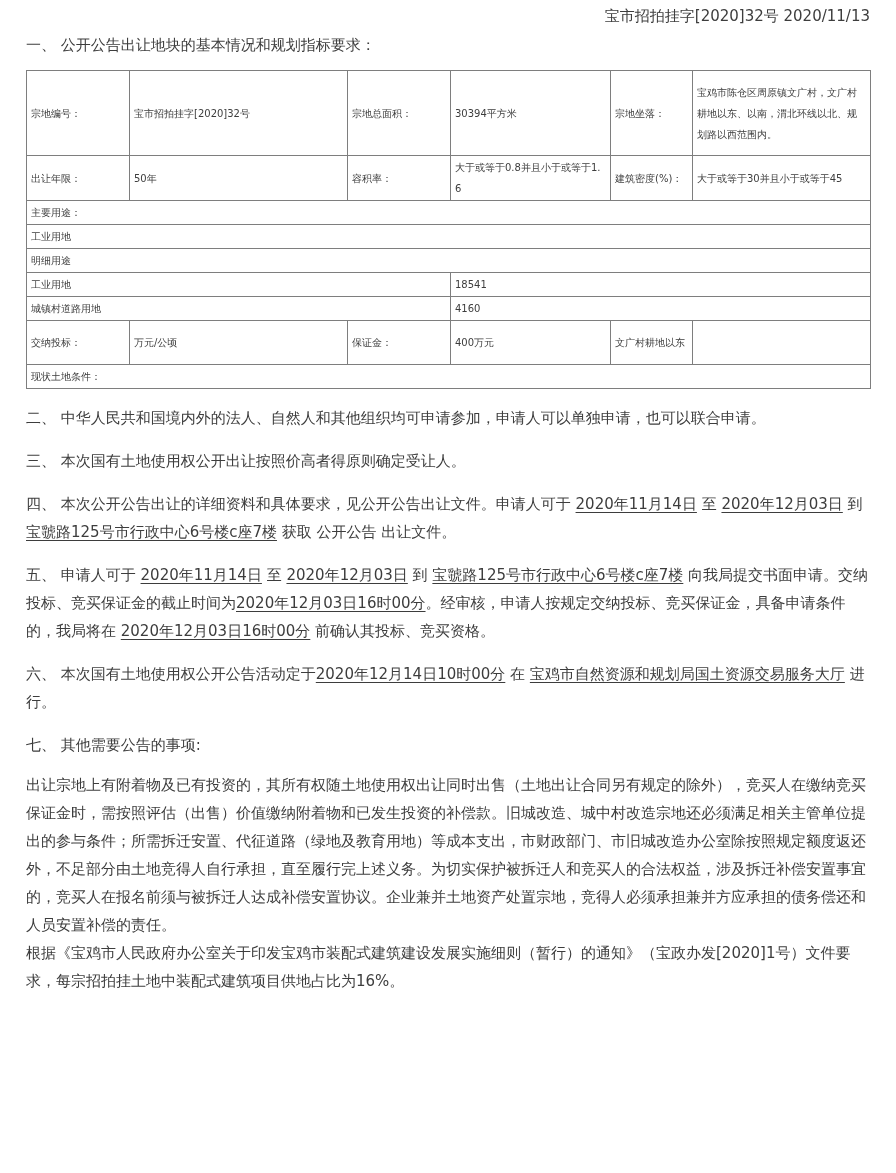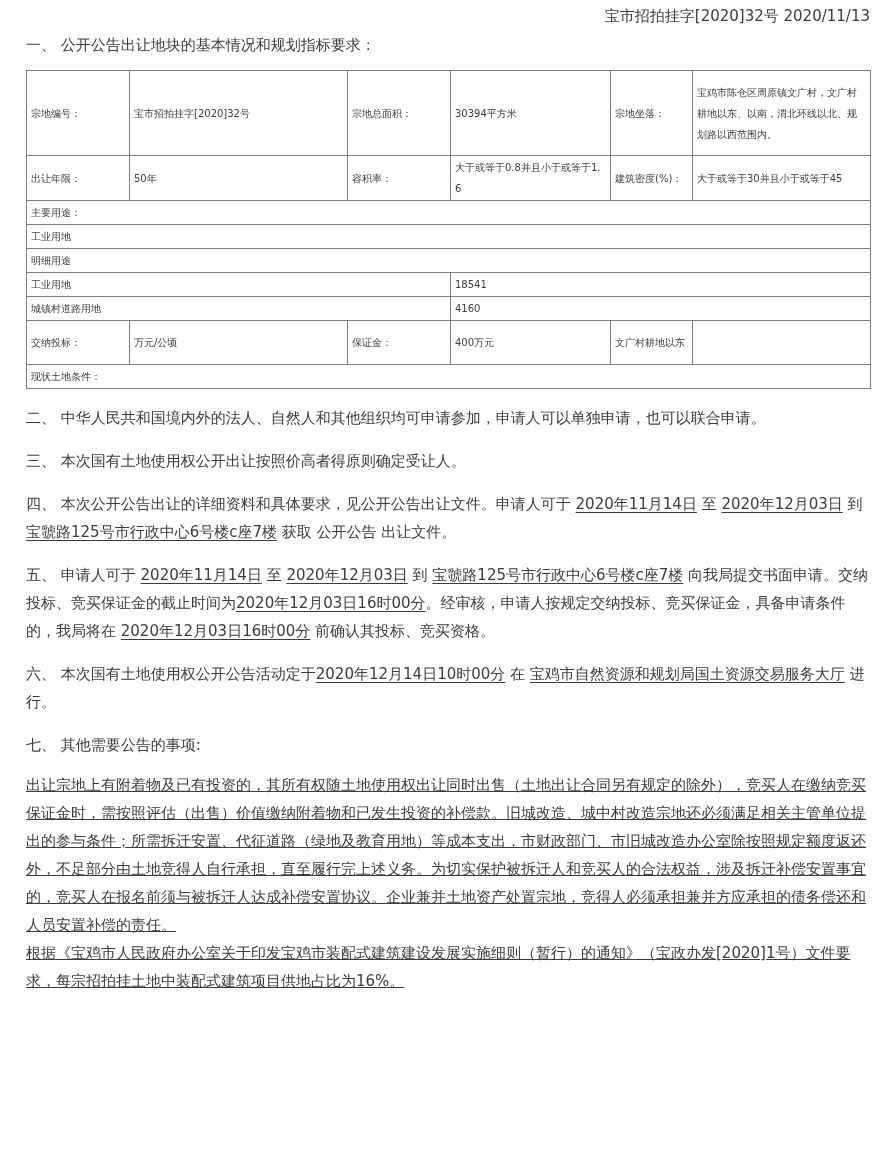--- a/index.html
+++ b/index.html
@@ -34,21 +34,21 @@
     line-height: 21px;
     font-size: 10px;
     vertical-align: middle;
     word-break: break-all;
     overflow: hidden;
   }
   table.land-table tr.tall td { height: 85px; }
   table.land-table tr.mid td { height: 44px; }
 
   .para { margin-top: 15px; line-height: 28px; }
-  .body-block { margin-top: 12px; text-decoration: underline; }
+  .body-block { margin-top: 12px; }
   .body-block .bp { line-height: 28px; }
 
   .u { text-decoration: underline; text-underline-offset: 3px; }
 </style>
 </head>
 <body>
 
 <div class="doc">
 
   <div class="doc-title">宝市招拍挂字[2020]32号 2020/11/13</div>

